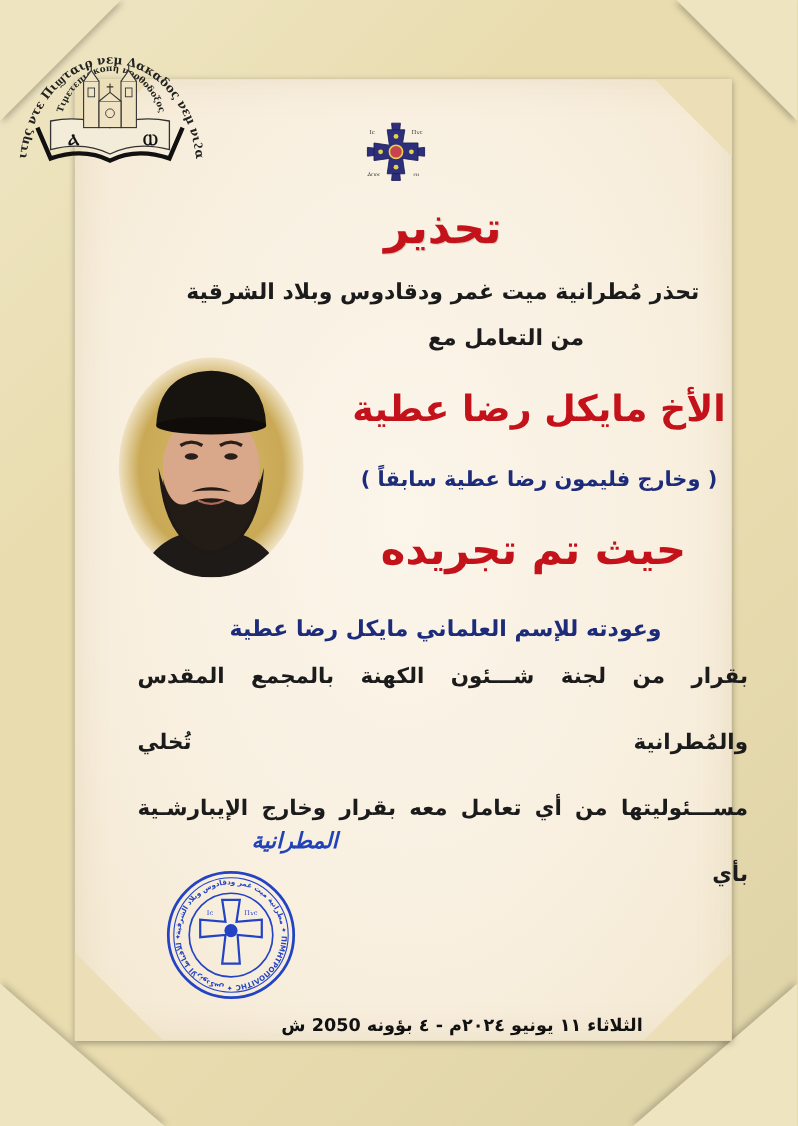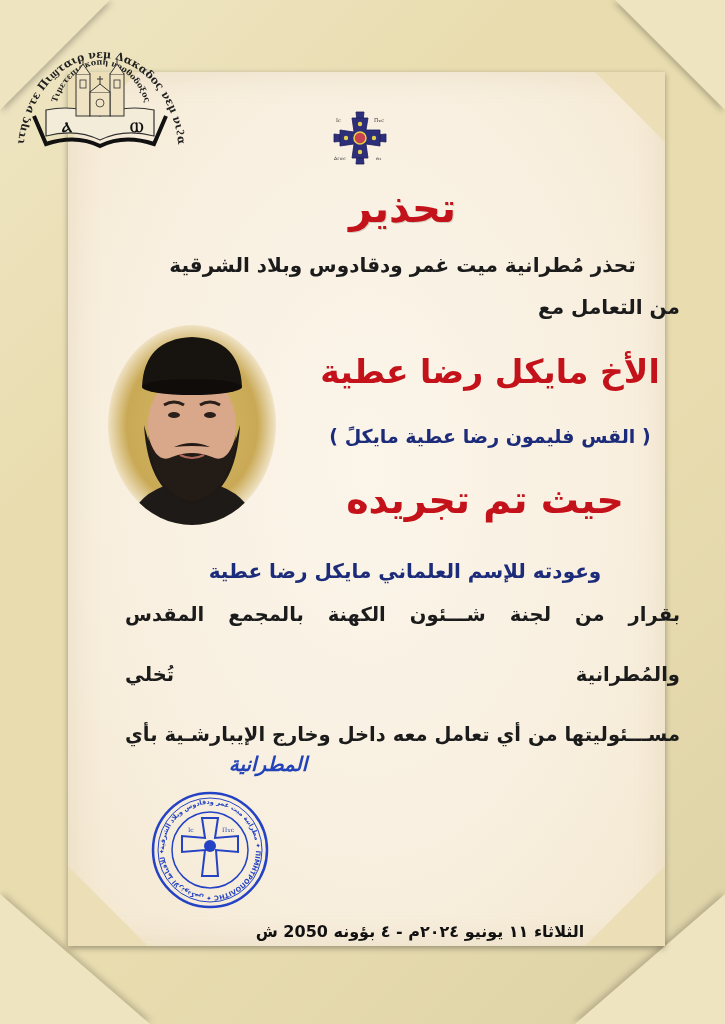--- a/index.html
+++ b/index.html
@@ -48,21 +48,21 @@
     top: 185px; font-size: 40px; font-weight: bold; color: #c4121b;
     font-family: "DejaVu Sans", sans-serif;
     text-shadow: 1px 1px 0 rgba(0,0,0,0.15);
   }
   .intro1 {
     top: 253px; left: 110px; width: 505px;
     font-size: 20px; font-weight: bold; color: #1b1b1b;
   }
   .intro2 {
     top: 295px; left: 200px; width: 440px;
-    font-size: 20px; font-weight: bold; color: #1b1b1b; text-align: right;
+    font-size: 20px; font-weight: bold; color: #1b1b1b;
   }
   .name {
     top: 352px; left: 250px; width: 400px;
     font-size: 33px; font-weight: bold; color: #c4121b;
   }
   .former {
     top: 425px; left: 250px; width: 400px;
     font-size: 19px; font-weight: bold; color: #1d2c7a;
   }
   .stripped {
@@ -194,27 +194,27 @@
     <ellipse cx="102" cy="90" rx="6" ry="3" fill="#2a1f1a"></ellipse>
     <path d="M 56 80 Q 66 74 76 80" fill="none" stroke="#2a1f1a" stroke-width="3"></path>
     <path d="M 92 80 Q 102 74 112 80" fill="none" stroke="#2a1f1a" stroke-width="3"></path>
 
     <path d="M 34 62 Q 36 14 84 12 Q 132 14 134 62 Q 84 52 34 62 Z" fill="#17130f"></path>
     <ellipse cx="84" cy="62" rx="50" ry="8" fill="#0f0c0a"></ellipse>
   </svg>
 </div>
 
 <div class="rtl name">الأخ مايكل رضا عطية</div>
-<div class="rtl former">( القس فليمون رضا عطية مايكلً )</div>
+<div class="rtl former">( وخارج فليمون رضا عطية سابقاً )</div>
 <div class="rtl stripped">حيث تم تجريده</div>
 <div class="rtl return">وعودته  للإسم العلماني مايكل رضا عطية</div>
 
 <div class="rtl body-text">
   <div>بقرار من لجنة شـــئون الكهنة بالمجمع المقدس والمُطرانية تُخلي</div>
-  <div>مســـئوليتها من أي تعامل معه داخل وخارج الإيبارشـية بأي</div>
+  <div>مســـئوليتها من أي تعامل معه بقرار وخارج الإيبارشـية بأي</div>
 </div>
 
 <div class="rtl signature">المطرانية</div>
 
 <div class="stamp">
   <svg width="120" height="120" viewBox="0 0 120 120">
     <defs>
       <path id="stampArc" d="M 14 60 A 46 46 0 1 1 106 60 A 46 46 0 1 1 14 60"></path>
     </defs>
     <circle cx="60" cy="60" r="57" fill="none" stroke="#2443c4" stroke-width="2.5"></circle>

